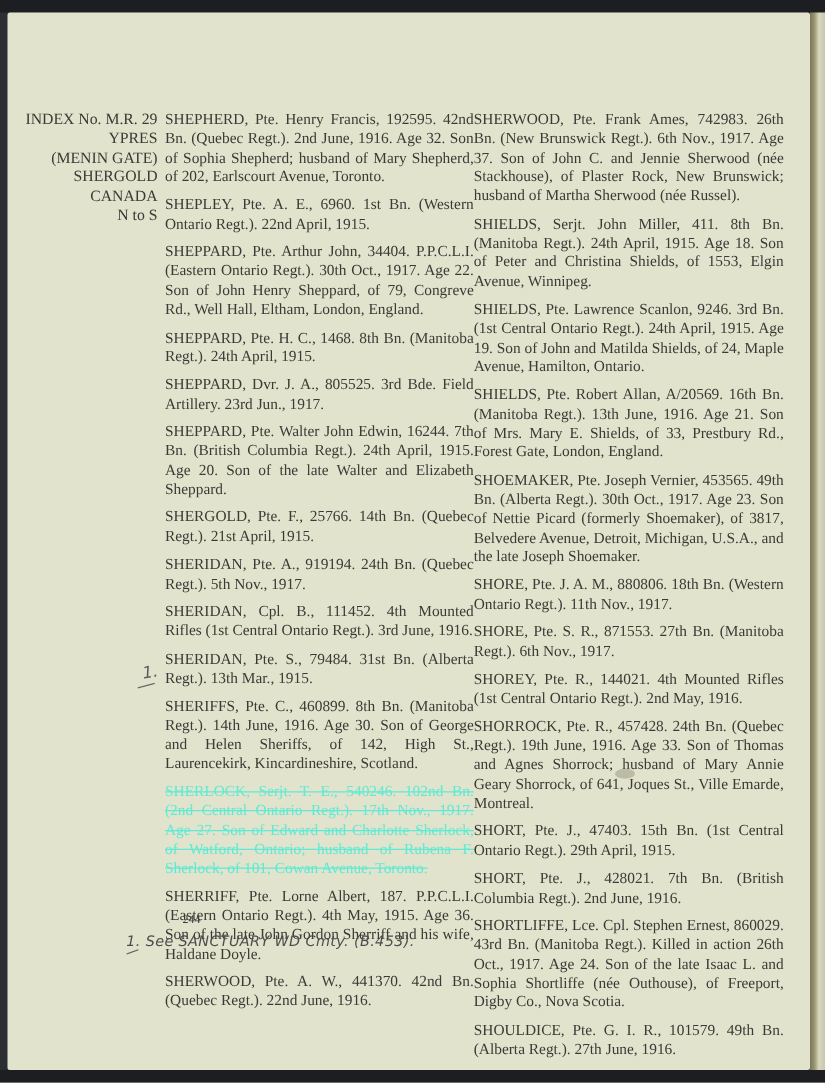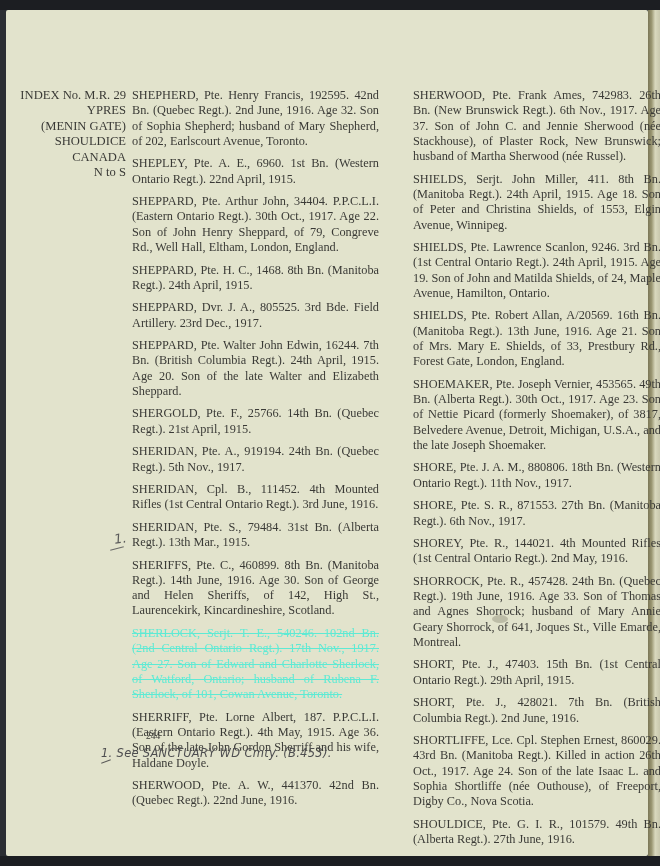--- a/index.html
+++ b/index.html
@@ -19,21 +19,21 @@
   .botbar { position:absolute; left:0; top:856px; width:660px; height:10px; background:#1c1e22; }
   .index-block {
     position:absolute; left:10px; top:88px; width:116px;
     text-align:right; color:#3a3a36; font-size:12.6px; line-height:15.4px;
   }
   .index-block .first { white-space:nowrap; }
   .col {
     position:absolute; top:88px; color:#3a3a36; font-size:12.3px; line-height:15.3px;
   }
   .col-left { left:132px; width:247px; }
-  .col-right { left:413px; width:248px; }
+  .col-right { left:379px; width:248px; }
   .entry { text-align:justify; margin-bottom:7.2px; }
   .struck { text-decoration:line-through; text-decoration-thickness:1.2px; color:#5eead4; }
   .marker {
     position:absolute; left:114px; top:531px; font-family:"DejaVu Sans",sans-serif;
     font-size:13px; color:#5b5b5a; font-style:italic; transform:rotate(-8deg);
   }
   .marker-dash { position:absolute; left:110px; top:548px; width:14px; height:1px; background:#6a6a68; transform:rotate(-15deg); }
   .page-number { position:absolute; left:146px; top:731px; font-size:9.5px; color:#3a3a36; }
   .footnote {
     position:absolute; left:101px; top:746px; font-family:"DejaVu Sans",sans-serif;
@@ -47,31 +47,31 @@
 
 <div class="topbar"></div>
 <div class="page"></div>
 <div class="gutter"></div>
 <div class="botbar"></div>
 
 <div class="index-block">
   <div class="first">INDEX No. M.R. 29</div>
   <div>YPRES</div>
   <div>(MENIN GATE)</div>
-  <div>SHOULDICE</div>
+  <div>SHERGOLD</div>
   <div>CANADA</div>
   <div>N to S</div>
 </div>
 
 <div class="col col-left">
   <div class="entry">SHEPHERD, Pte. Henry Francis, 192595. 42nd Bn. (Quebec Regt.). 2nd June, 1916. Age 32. Son of Sophia Shepherd; husband of Mary Shepherd, of 202, Earlscourt Avenue, Toronto.</div>
   <div class="entry">SHEPLEY, Pte. A. E., 6960. 1st Bn. (Western Ontario Regt.). 22nd April, 1915.</div>
   <div class="entry">SHEPPARD, Pte. Arthur John, 34404. P.P.C.L.I. (Eastern Ontario Regt.). 30th Oct., 1917. Age 22. Son of John Henry Sheppard, of 79, Congreve Rd., Well Hall, Eltham, London, England.</div>
   <div class="entry">SHEPPARD, Pte. H. C., 1468. 8th Bn. (Manitoba Regt.). 24th April, 1915.</div>
-  <div class="entry">SHEPPARD, Dvr. J. A., 805525. 3rd Bde. Field Artillery. 23rd Dec., 1917.</div>
+  <div class="entry">SHEPPARD, Dvr. J. A., 805525. 3rd Bde. Field Artillery. 23rd Jun., 1917.</div>
   <div class="entry">SHEPPARD, Pte. Walter John Edwin, 16244. 7th Bn. (British Columbia Regt.). 24th April, 1915. Age 20. Son of the late Walter and Elizabeth Sheppard.</div>
   <div class="entry">SHERGOLD, Pte. F., 25766. 14th Bn. (Quebec Regt.). 21st April, 1915.</div>
   <div class="entry">SHERIDAN, Pte. A., 919194. 24th Bn. (Quebec Regt.). 5th Nov., 1917.</div>
   <div class="entry">SHERIDAN, Cpl. B., 111452. 4th Mounted Rifles (1st Central Ontario Regt.). 3rd June, 1916.</div>
   <div class="entry">SHERIDAN, Pte. S., 79484. 31st Bn. (Alberta Regt.). 13th Mar., 1915.</div>
   <div class="entry">SHERIFFS, Pte. C., 460899. 8th Bn. (Manitoba Regt.). 14th June, 1916. Age 30. Son of George and Helen Sheriffs, of 142, High St., Laurencekirk, Kincardineshire, Scotland.</div>
   <div class="entry struck">SHERLOCK, Serjt. T. E., 540246. 102nd Bn. (2nd Central Ontario Regt.). 17th Nov., 1917. Age 27. Son of Edward and Charlotte Sherlock, of Watford, Ontario; husband of Rubena F. Sherlock, of 101, Cowan Avenue, Toronto.</div>
   <div class="entry">SHERRIFF, Pte. Lorne Albert, 187. P.P.C.L.I. (Eastern Ontario Regt.). 4th May, 1915. Age 36. Son of the late John Gordon Sherriff and his wife, Haldane Doyle.</div>
   <div class="entry">SHERWOOD, Pte. A. W., 441370. 42nd Bn. (Quebec Regt.). 22nd June, 1916.</div>
 </div>

